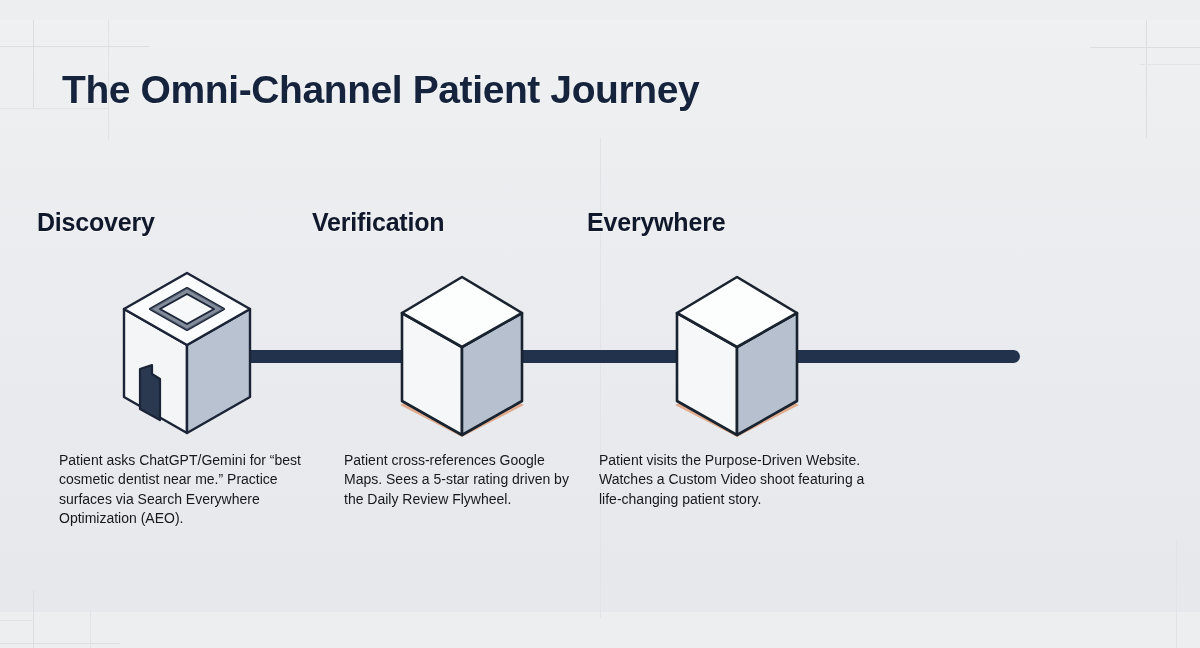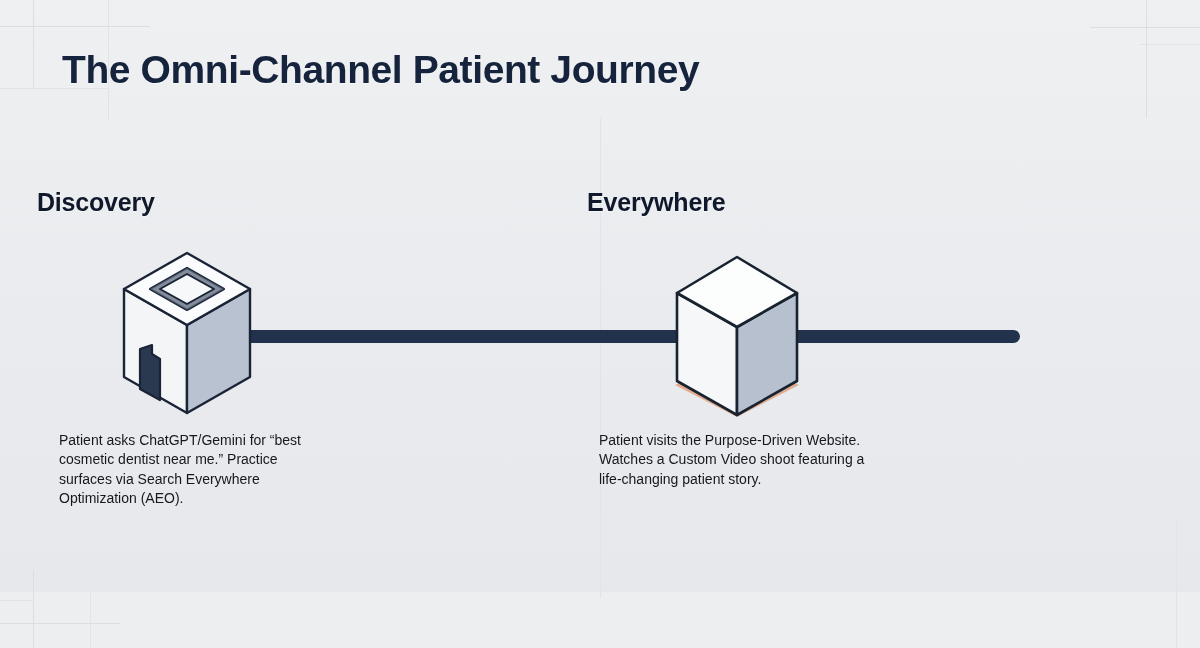--- a/index.html
+++ b/index.html
@@ -5,20 +5,21 @@
   html,body{margin:0;padding:0;}
   body{
     width:1200px;height:648px;overflow:hidden;
     font-family:"Liberation Sans", sans-serif;
     background:#eceef0;
   }
   #canvas{
     position:relative;width:1200px;height:592px;
     background:
       linear-gradient(180deg,#eef0f2 0%, #e9ebee 55%, #e6e8eb 100%);
+    margin-top: 20px;
   }
   
   .gridline{position:absolute;background:#dcdfe2;}
   .gridline.v{width:1px;}
   .gridline.h{height:1px;}
   .gridline.soft{background:#e1e4e7;}
 
   
   #title{
     position:absolute;left:62px;top:48px;
@@ -103,20 +104,32 @@
         <polygon points="68,52 105,31 142,52 105,73" fill="#ffffff" stroke="#1a2436" stroke-width="2.2" stroke-linejoin="round"></polygon>
         <polygon points="68,52 105,31 142,52 105,73" fill="#5a6678" opacity="0.75"></polygon>
         <polygon points="78,52 105,37 132,52 105,67" fill="#f6f8fa" stroke="#1a2436" stroke-width="2" stroke-linejoin="round"></polygon>
 
         <path d="M58,112 L58,152 L78,163 L78,122 L70,117 L70,108 Z" fill="#2b3950" stroke="#1a2436" stroke-width="2.2" stroke-linejoin="round"></path>
       </svg>
     </div>
     <div class="caption">Patient asks ChatGPT/Gemini for “best cosmetic dentist near me.” Practice surfaces via Search Everywhere Optimization (AEO).</div>
   </div>
 
+  <div class="stage" id="stage-1">
+    <div class="stage-title">Verification</div>
+    <div class="art">
+      <svg width="200" height="190" viewBox="0 0 200 190">
+        <polygon points="38,148 100,180 162,148 100,118" fill="#e0a98a" opacity="0.95"></polygon>
+        <polygon points="40,56 40,144 100,178 100,90" fill="#f5f7f9" stroke="#19232f" stroke-width="2.6" stroke-linejoin="round"></polygon>
+        <polygon points="100,90 100,178 160,144 160,56" fill="#b6c0ce" stroke="#19232f" stroke-width="2.6" stroke-linejoin="round"></polygon>
+        <polygon points="40,56 100,20 160,56 100,90" fill="#fcfdfd" stroke="#19232f" stroke-width="2.6" stroke-linejoin="round"></polygon>
+      </svg>
+    </div>
+    <div class="caption">Patient cross-references Google Maps. Sees a 5-star rating driven by the Daily Review Flywheel.</div>
+  </div>
 
   <div class="stage" id="stage-2">
     <div class="stage-title">Everywhere</div>
     <div class="art">
       <svg width="200" height="190" viewBox="0 0 200 190">
         <polygon points="38,148 100,180 162,148 100,118" fill="#e0a98a" opacity="0.95"></polygon>
         <polygon points="40,56 40,144 100,178 100,90" fill="#f5f7f9" stroke="#19232f" stroke-width="2.6" stroke-linejoin="round"></polygon>
         <polygon points="100,90 100,178 160,144 160,56" fill="#b6c0ce" stroke="#19232f" stroke-width="2.6" stroke-linejoin="round"></polygon>
         <polygon points="40,56 100,20 160,56 100,90" fill="#fcfdfd" stroke="#19232f" stroke-width="2.6" stroke-linejoin="round"></polygon>
       </svg>

